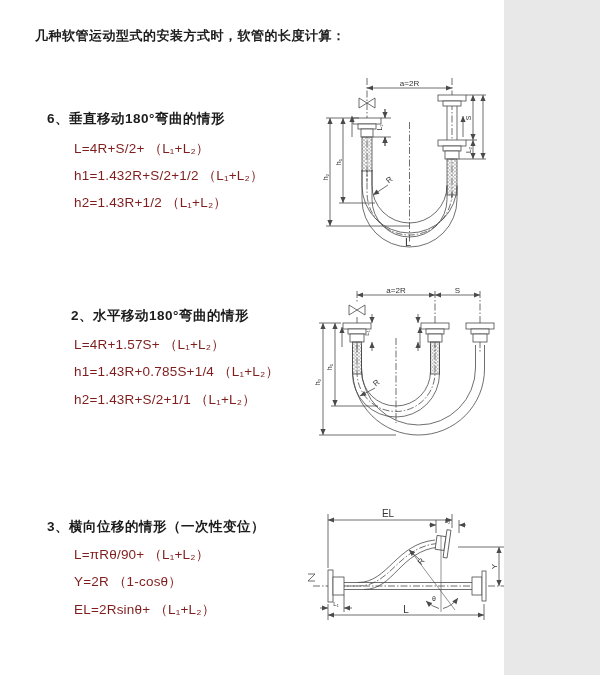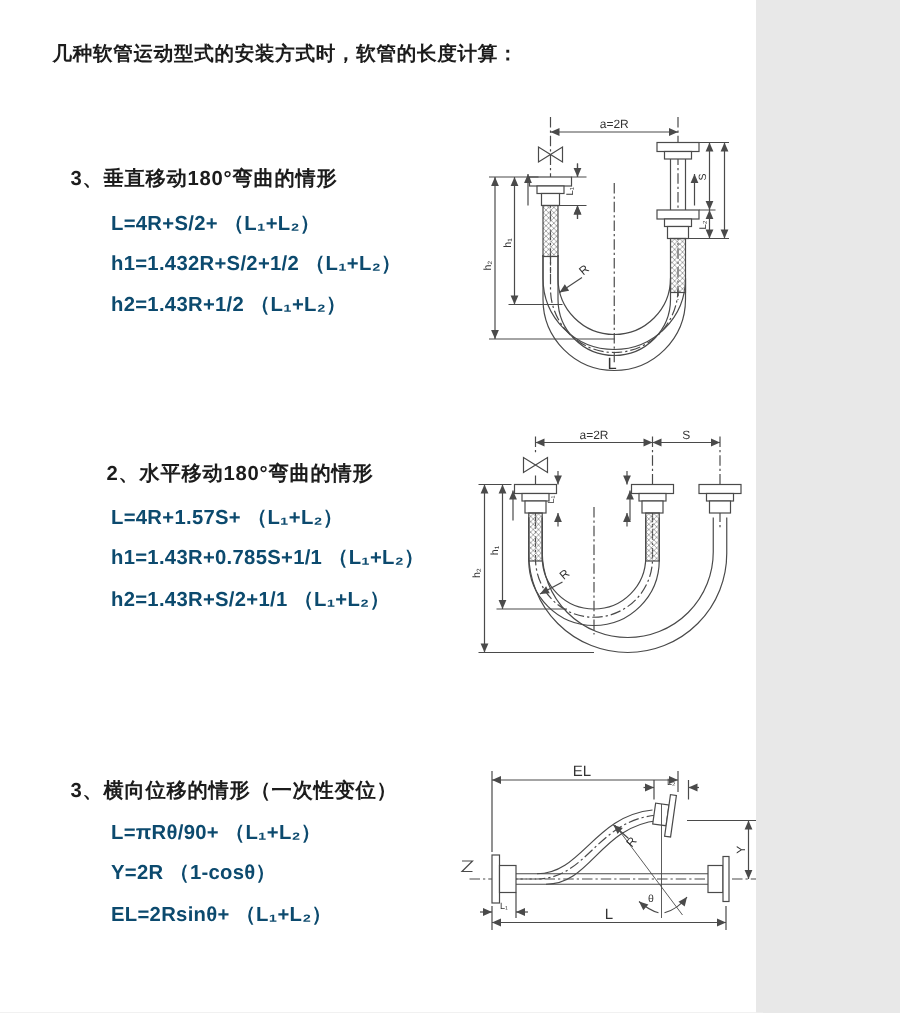--- a/index.html
+++ b/index.html
@@ -4,39 +4,39 @@
 <style>
   html,body{margin:0;padding:0;background:#e8e8e8;}
   .page{
     position:relative;width:504px;height:675px;background:#ffffff;
     font-family:"Liberation Sans","DejaVu Sans",sans-serif;
     color:#222222;overflow:hidden;
   }
   .t{position:absolute;white-space:nowrap;}
   .title{font-size:13px;font-weight:bold;letter-spacing:0.5px;color:#1c1c1c;}
   .heading{font-size:13.5px;font-weight:bold;letter-spacing:0.5px;color:#1c1c1c;}
-  .formula{font-size:13.5px;font-weight:bold;letter-spacing:0.2px;color:#0c4a6e;}
+  .formula{font-size:13.5px;font-weight:normal;letter-spacing:0.2px;color:#7f1d1d;}
   svg{position:absolute;}
   svg text{font-family:"Liberation Sans","DejaVu Sans",sans-serif;fill:#333;}
 </style>
 </head>
 <body>
 
 <div class="page">
 
   <div class="t title" style="left:35px;top:27px;">几种软管运动型式的安装方式时，软管的长度计算：</div>
 
-  <div class="t heading" style="left:47px;top:110px;">3、垂直移动180°弯曲的情形</div>
+  <div class="t heading" style="left:47px;top:110px;">6、垂直移动180°弯曲的情形</div>
   <div class="t formula" style="left:74px;top:140px;">L=4R+S/2+ （L₁+L₂）</div>
   <div class="t formula" style="left:74px;top:167px;">h1=1.432R+S/2+1/2 （L₁+L₂）</div>
   <div class="t formula" style="left:74px;top:194px;">h2=1.43R+1/2 （L₁+L₂）</div>
 
   <div class="t heading" style="left:47px;top:307px;margin-left:24px;">2、水平移动180°弯曲的情形</div>
   <div class="t formula" style="left:74px;top:336px;">L=4R+1.57S+ （L₁+L₂）</div>
-  <div class="t formula" style="left:74px;top:363px;">h1=1.43R+0.785S+1/1 （L₁+L₂）</div>
+  <div class="t formula" style="left:74px;top:363px;">h1=1.43R+0.785S+1/4 （L₁+L₂）</div>
   <div class="t formula" style="left:74px;top:391px;">h2=1.43R+S/2+1/1 （L₁+L₂）</div>
 
   <div class="t heading" style="left:47px;top:518px;">3、横向位移的情形（一次性变位）</div>
   <div class="t formula" style="left:74px;top:546px;">L=πRθ/90+ （L₁+L₂）</div>
   <div class="t formula" style="left:74px;top:573px;">Y=2R （1-cosθ）</div>
   <div class="t formula" style="left:74px;top:601px;">EL=2Rsinθ+ （L₁+L₂）</div>
 
   <svg style="left:315px;top:70px;" width="285" height="195" viewBox="0 0 285 195">
     <defs>
       <marker id="ae1" markerUnits="userSpaceOnUse" markerWidth="8" markerHeight="8" refX="6.5" refY="4" orient="auto">

